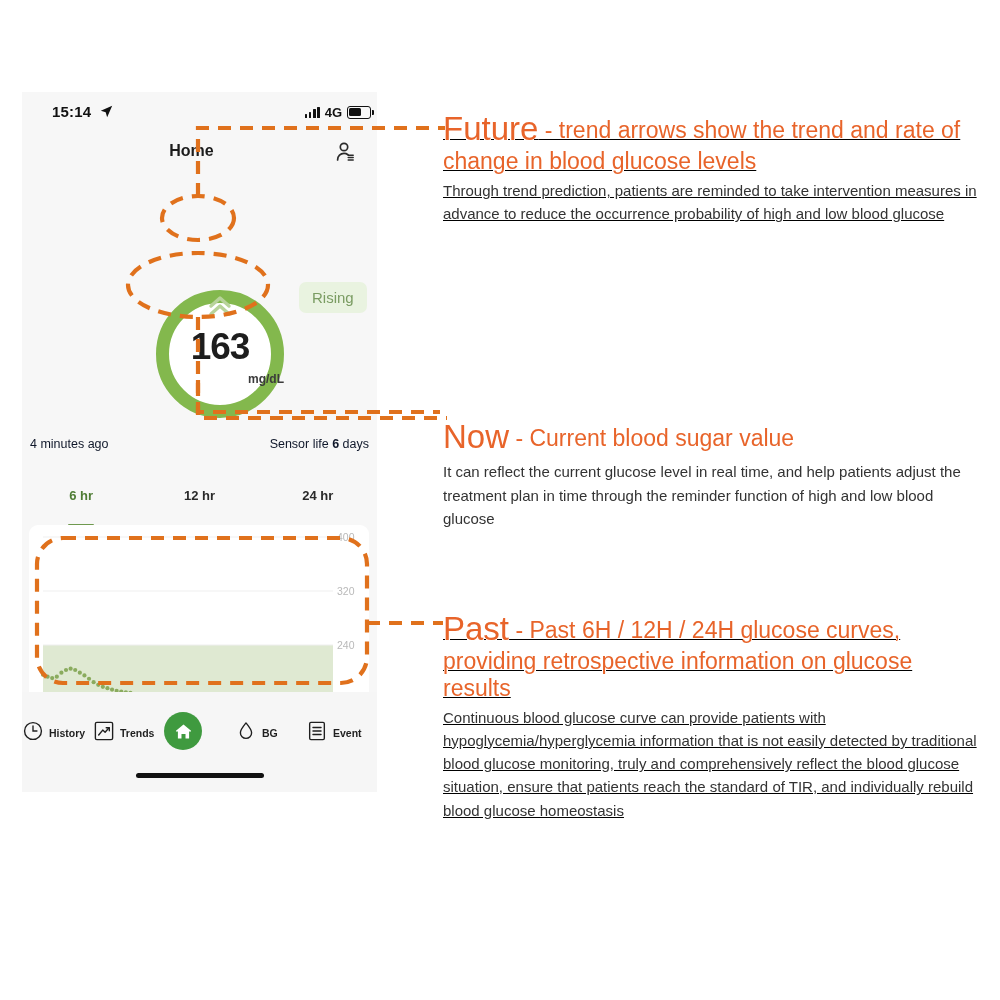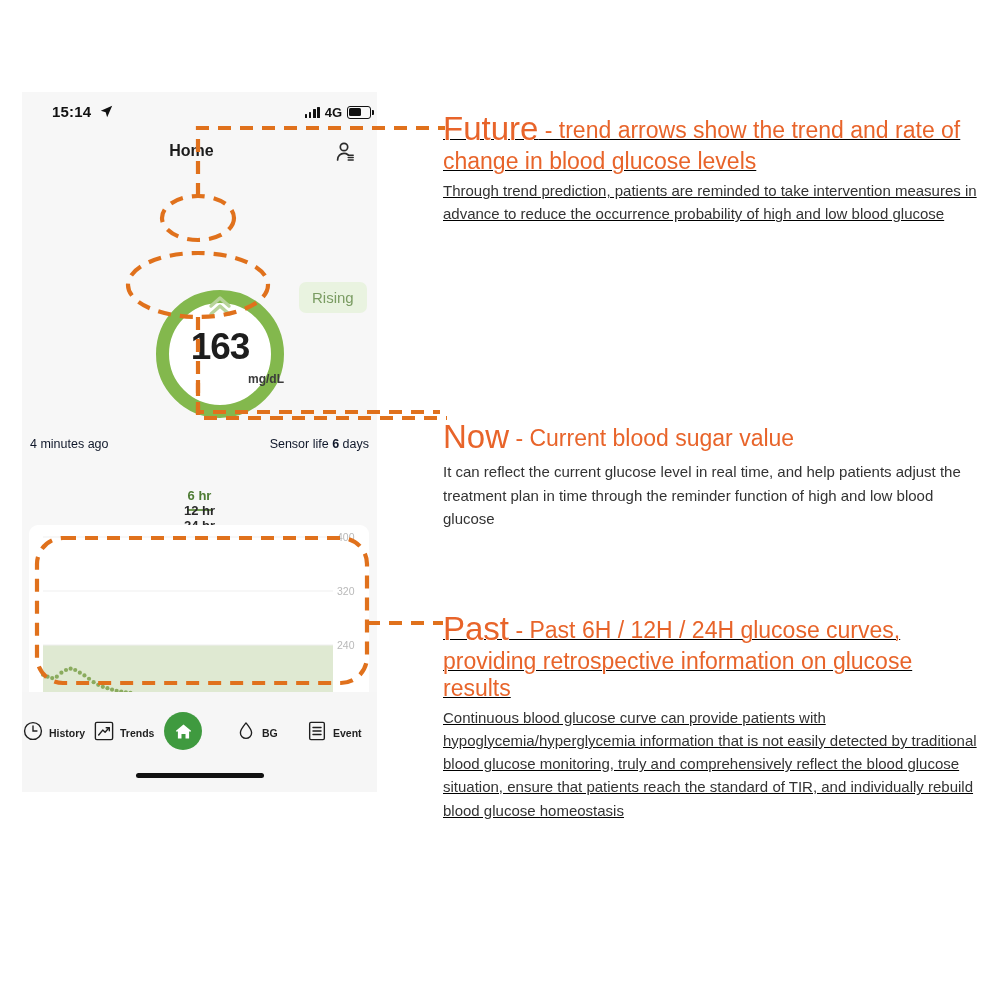--- a/index.html
+++ b/index.html
@@ -70,21 +70,20 @@
     position:absolute;left:0;top:345px;width:355px;height:20px;
     display:flex;justify-content:space-between;padding:0 8px;box-sizing:border-box;
     font-size:12.5px;color:#0f172a;
   }
   #meta-row b{font-weight:bold;}
 
   
   #range-tabs{
     position:absolute;left:0;top:396px;width:355px;height:30px;
     display:flex;
-    flex-direction:column;
   }
   .range-tab{
     flex:1;text-align:center;font-size:13px;font-weight:bold;color:#2a2a2a;position:relative;
   }
   .range-tab.active{color:#4e7c34;}
   .range-tab.active:after{
     content:"";position:absolute;left:50%;transform:translateX(-50%);
     bottom:-8px;width:26px;height:2px;background:#6f9a4f;border-radius:2px;
   }
 

